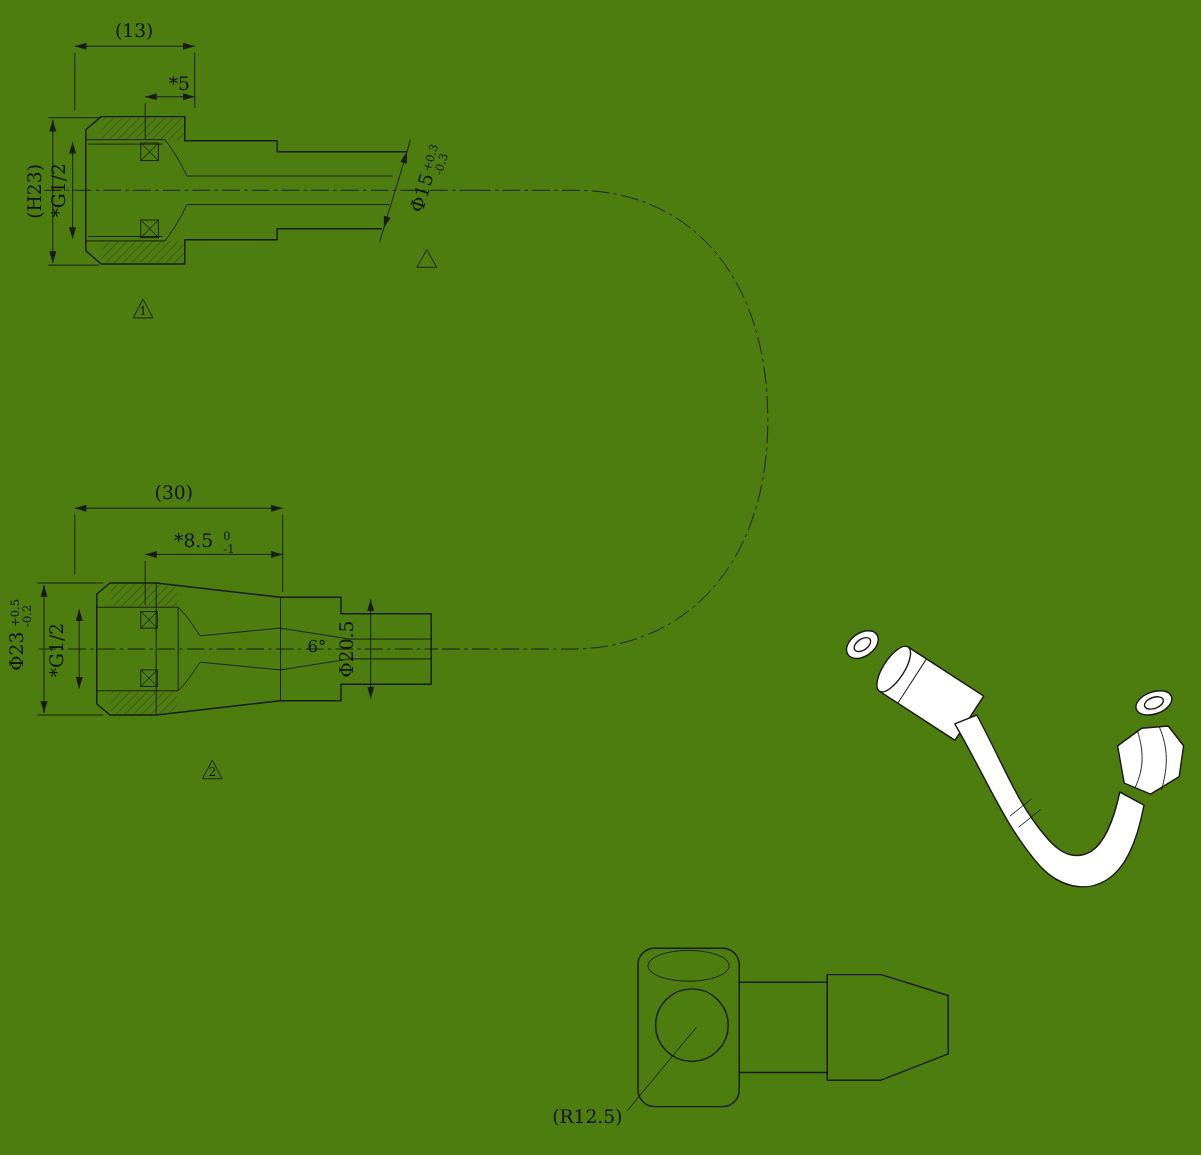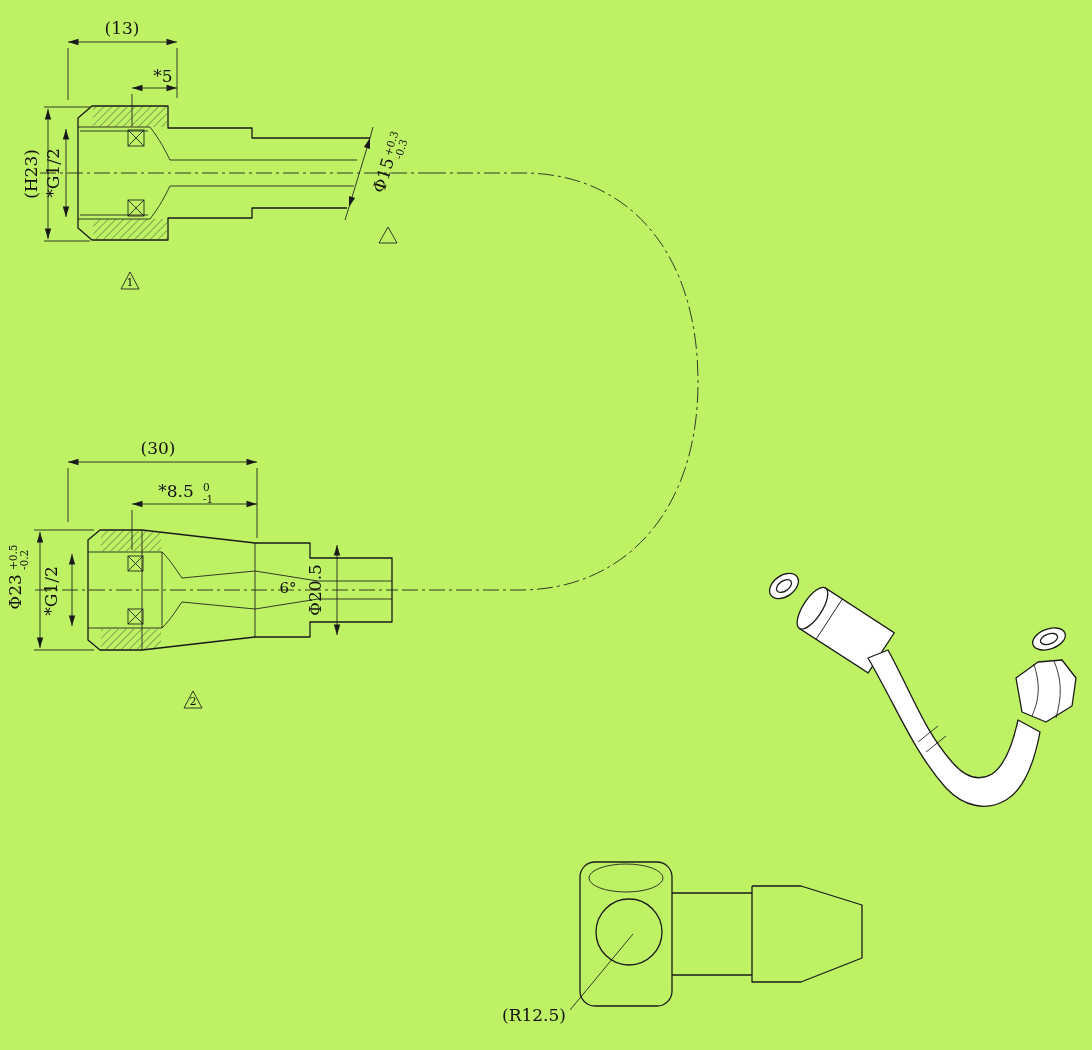--- a/index.html
+++ b/index.html
@@ -1,16 +1,16 @@
 <!DOCTYPE html>
 <html><head>
 <meta charset="utf-8">
 <style>
   html,body{margin:0;padding:0;background:#ffffff;}
-  .stage{width:1092px;height:1050px;position:relative;background:#bef264;}
+  .stage{width:1092px;height:1050px;position:relative;background:#4d7c0f;}
   svg{display:block}
   .obj{stroke:#1a1a1a;stroke-width:1.3;fill:none;stroke-linejoin:round;stroke-linecap:butt}
   .thin{stroke:#1a1a1a;stroke-width:0.85;fill:none}
   .cl{stroke-dasharray:16 4 3 4}
   .dim{stroke:#1a1a1a;stroke-width:0.85;fill:none}
   .txt{font-family:"DejaVu Serif", "Liberation Serif", serif;font-size:17px;fill:#111}
   .mid{font-size:15px}
   .small{font-size:10.5px}
   .tiny{font-size:11px}
   .fillw{fill:#ffffff}

